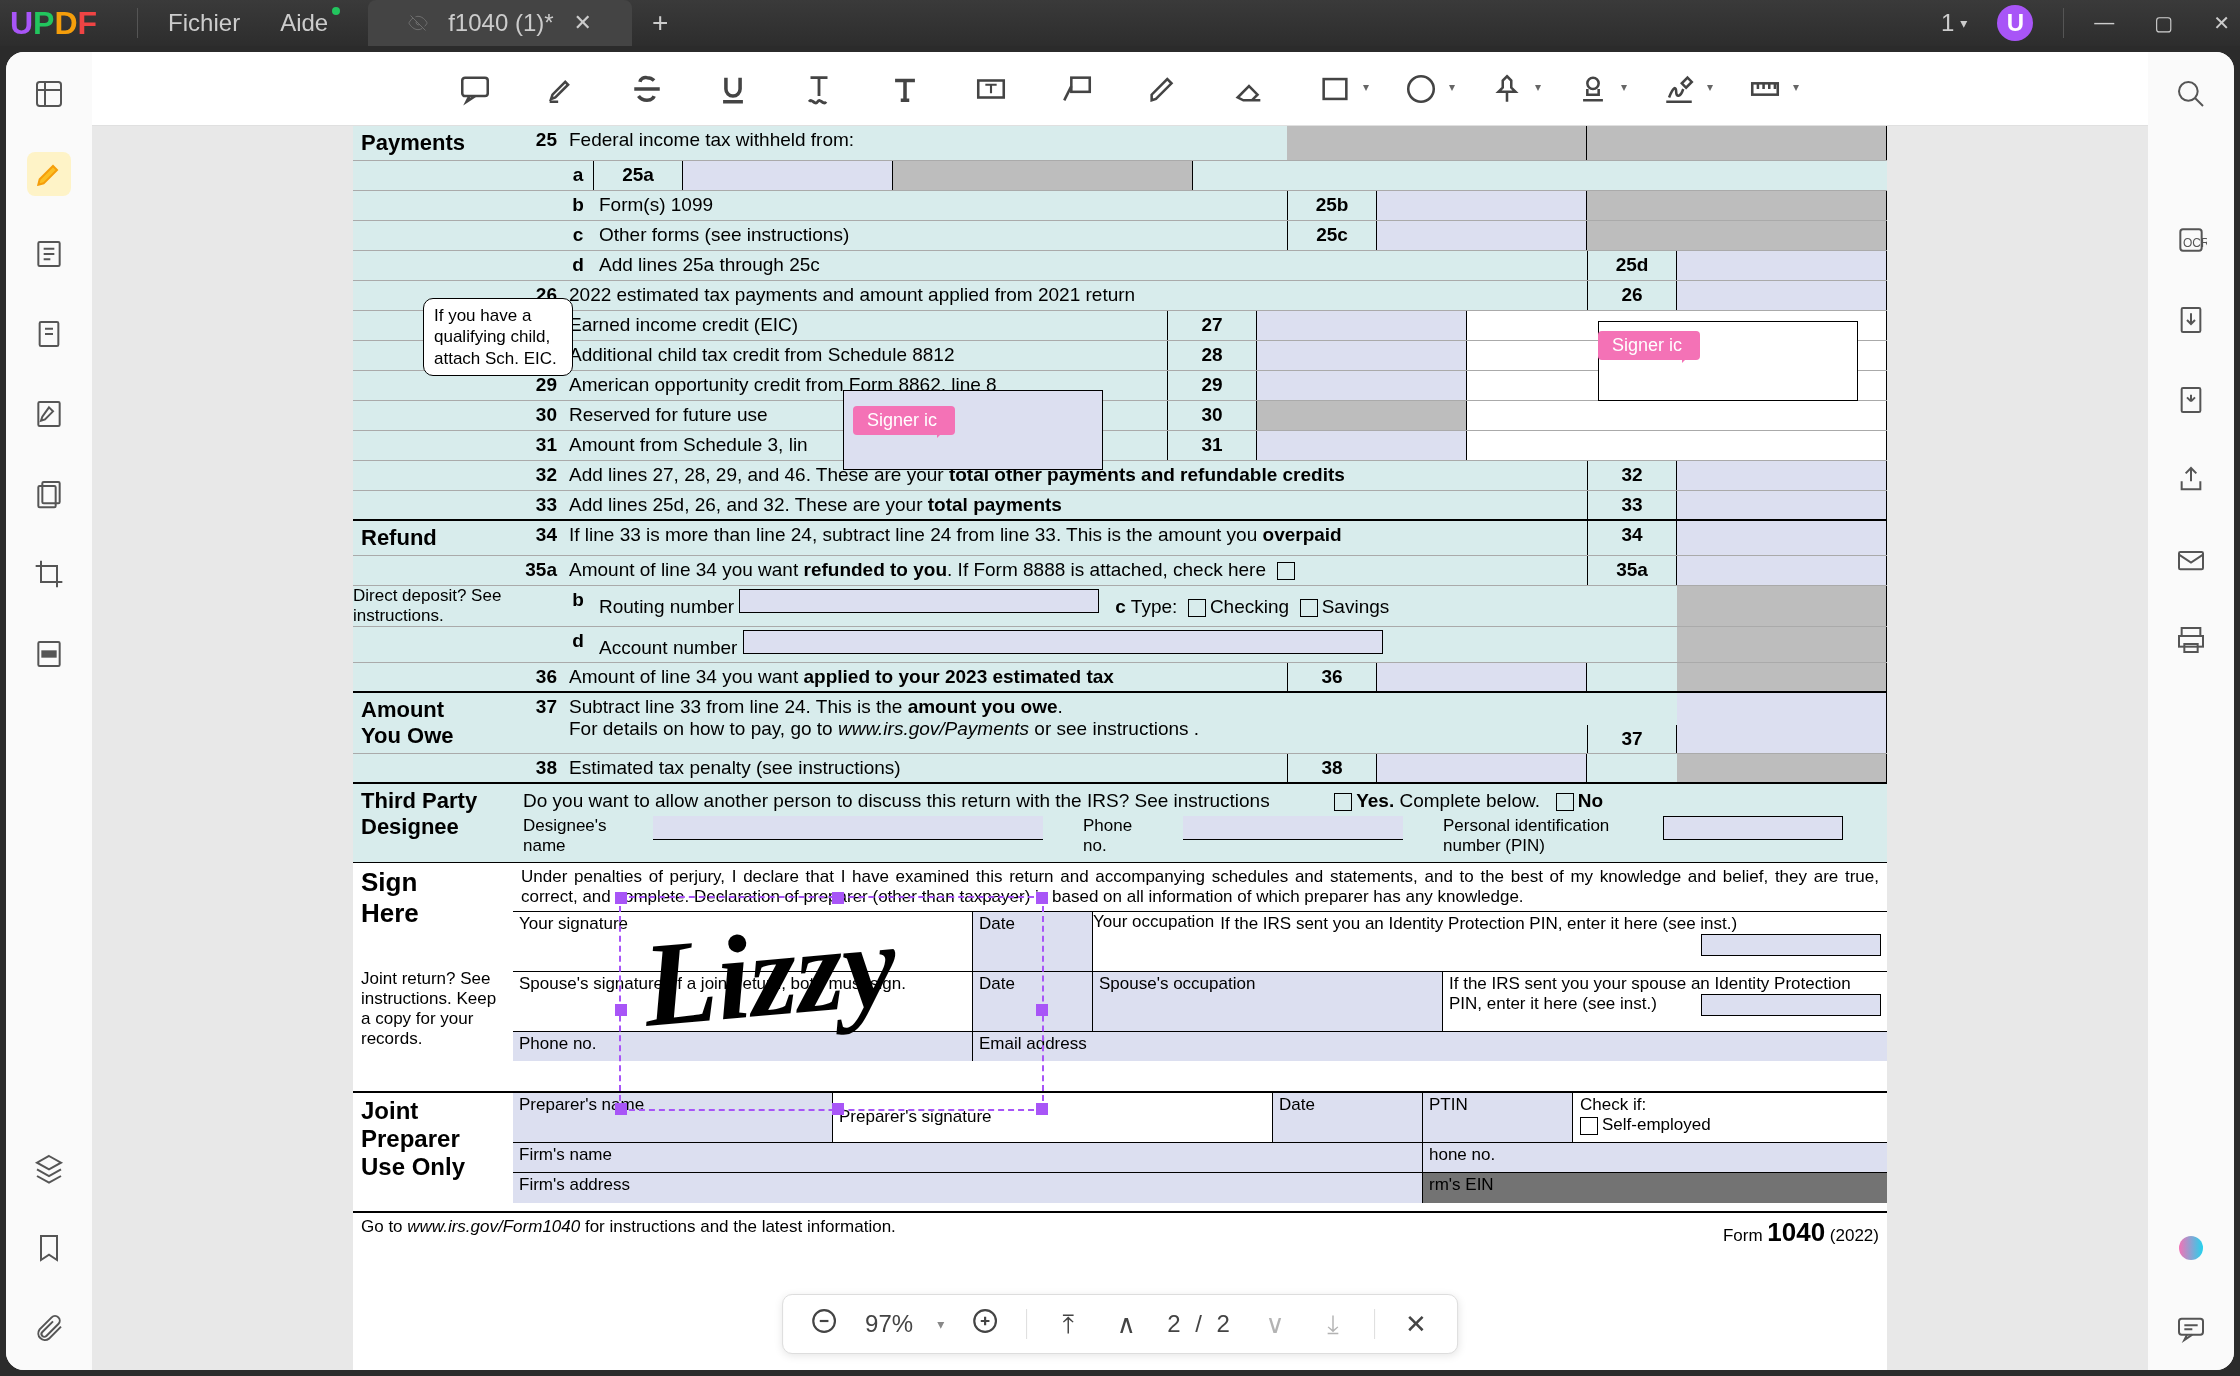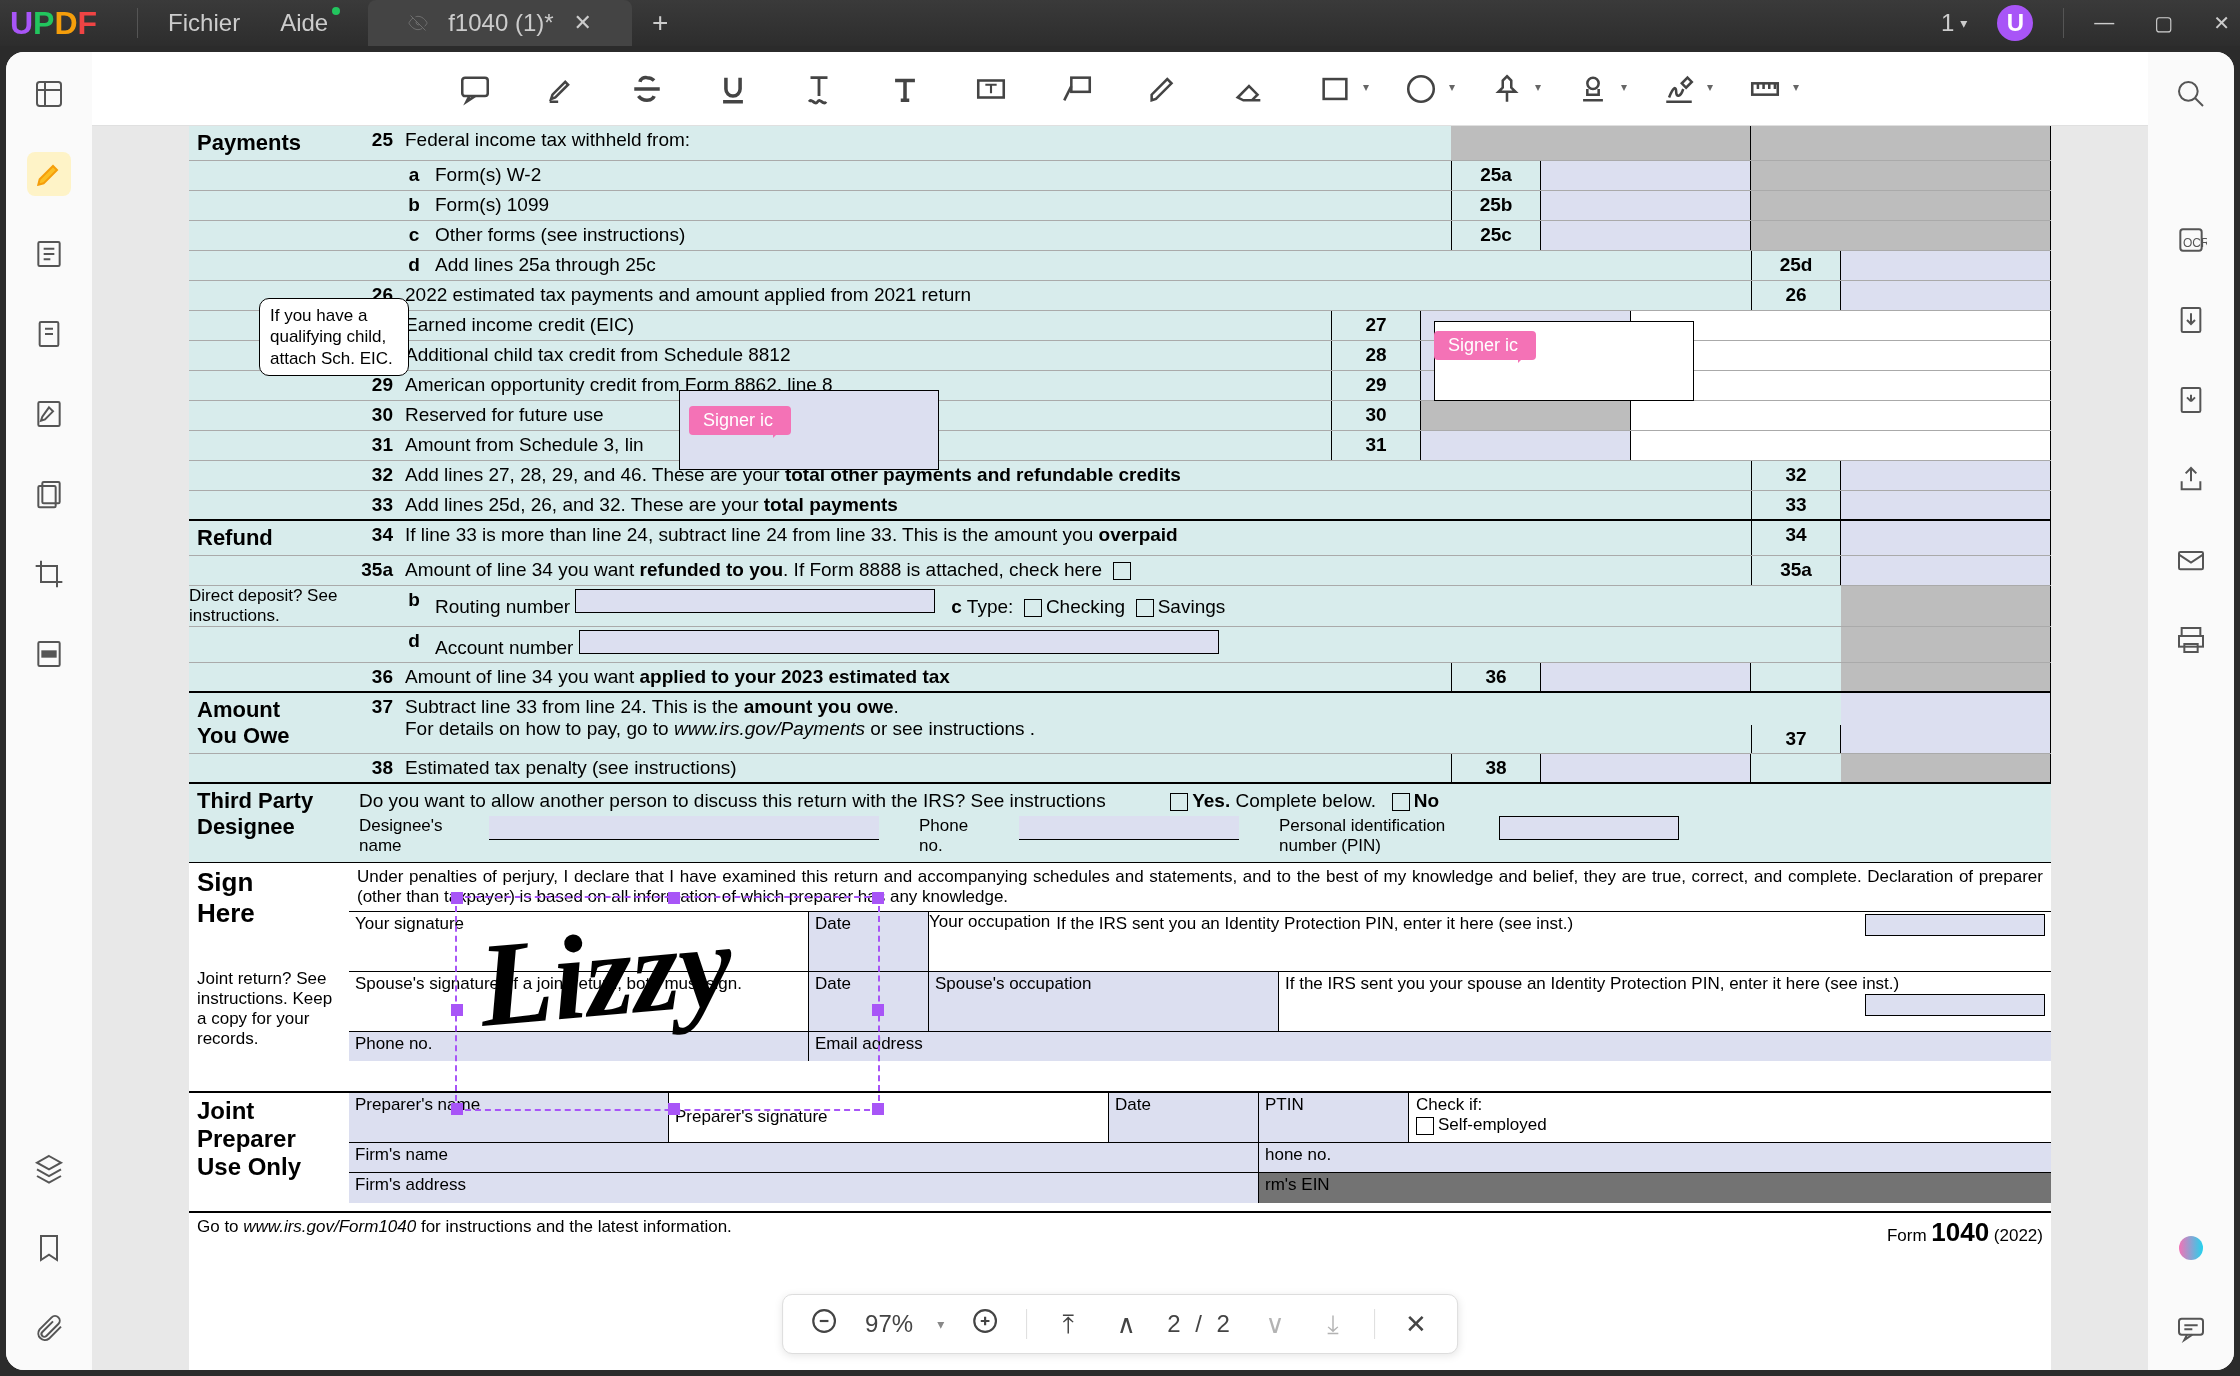--- a/index.html
+++ b/index.html
@@ -29,21 +29,21 @@
 .side-icon.active svg { stroke:#f59e0b; }
 .side-icon.color svg { stroke:none; }
 .leftbar-bottom { margin-top:auto; margin-bottom:20px; display:flex; flex-direction:column; gap:36px; }
 
 .main { flex:1; display:flex; flex-direction:column; position:relative; }
 .toolbar { height:74px; background:#fff; border-bottom:1px solid #e0e0e0; display:flex; align-items:center; justify-content:center; gap:46px; }
 .tb-icon { width:40px; height:40px; display:flex; align-items:center; justify-content:center; cursor:pointer; position:relative; }
 .tb-icon svg { width:34px; height:34px; stroke:#444; fill:none; stroke-width:1.8; }
 .tb-dd::after { content:"▾"; font-size:12px; position:absolute; right:-14px; top:11px; color:#666; }
 .page-area { flex:1; overflow:auto; display:flex; justify-content:center; background:#e8e8e8; position:relative; }
-.page { width:1862px; background:#fff; margin:0; position:relative; }
+.page { width:1534px; background:#fff; margin:0; position:relative; }
 
 .form { font-family: Arial, Helvetica, sans-serif; font-size:19px; color:#000; }
 .form-row { display:flex; border-bottom:1px solid #aaa; min-height:30px; align-items:stretch; }
 .sec-label { width:160px; padding:4px 8px; font-weight:700; font-size:22px; }
 .line-no { width:50px; text-align:right; padding:3px 6px; font-weight:600; }
 .line-sub { width:30px; text-align:center; padding:3px 0; font-weight:600; }
 .line-text { flex:1; padding:3px 6px; }
 .amt-box { width:90px; border-left:1px solid #000; border-right:1px solid #000; text-align:center; padding:3px 0; font-weight:600; background:#d8ecec; }
 .amt-field { width:210px; border-right:1px solid #000; background:#d8ecec; }
 .amt-field.gray { background:#bdbdbd; }
@@ -265,21 +265,20 @@
         <div class="line-text">Federal income tax withheld from:</div>
         <div class="amt-box" style="background:#bdbdbd;border:none"></div>
                 <div class="amt-field gray"></div>
         <div class="amt-box" style="background:#bdbdbd;border:none"></div>
                 <div class="amt-field gray"></div>
       </div>
       <div class="form-row bg-teal">
                 <div style="width:160px"></div>
                 <div class="line-no"></div>
                 <div class="line-sub">a</div>
-                <div class="line-text">Form(s) W-2</div>
                 <div class="amt-box">25a</div>
                 <div class="amt-field bg-lav"></div>
                 <div class="amt-box" style="background:#bdbdbd;border:none"></div>
                 <div class="amt-field gray"></div>
               </div>
       <div class="form-row bg-teal">
                 <div style="width:160px"></div>
                 <div class="line-no"></div>
                 <div class="line-sub">b</div>
                 <div class="line-text">Form(s) 1099</div>

